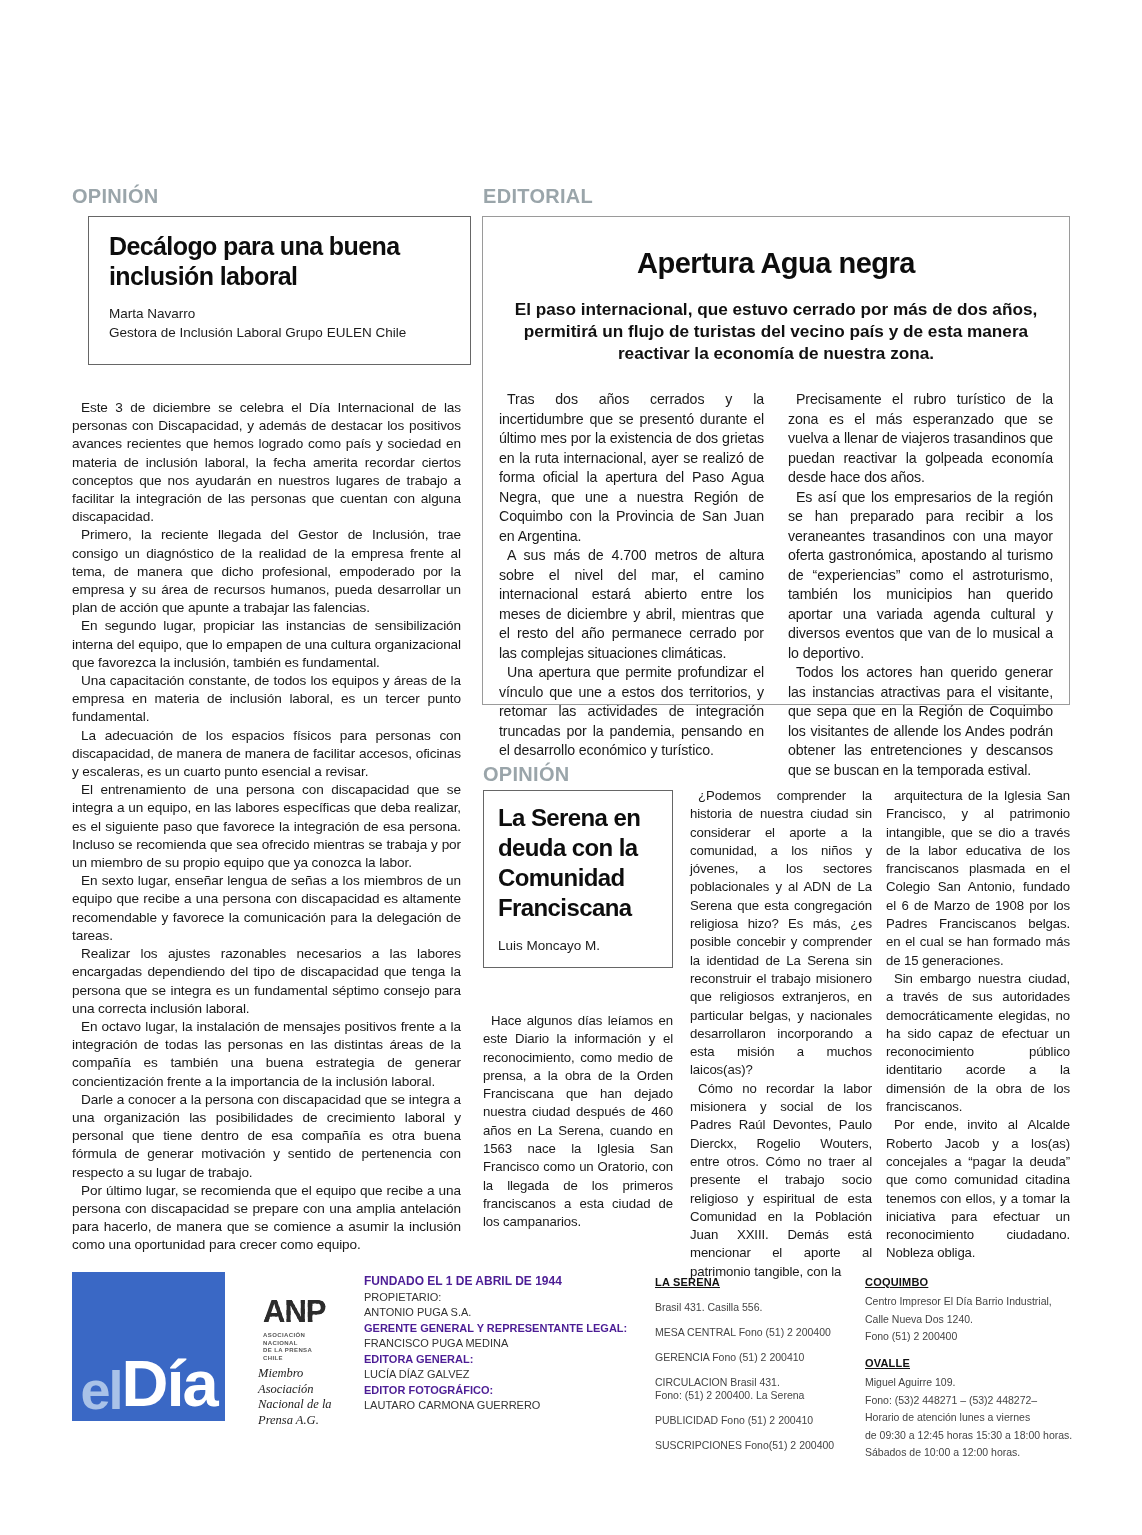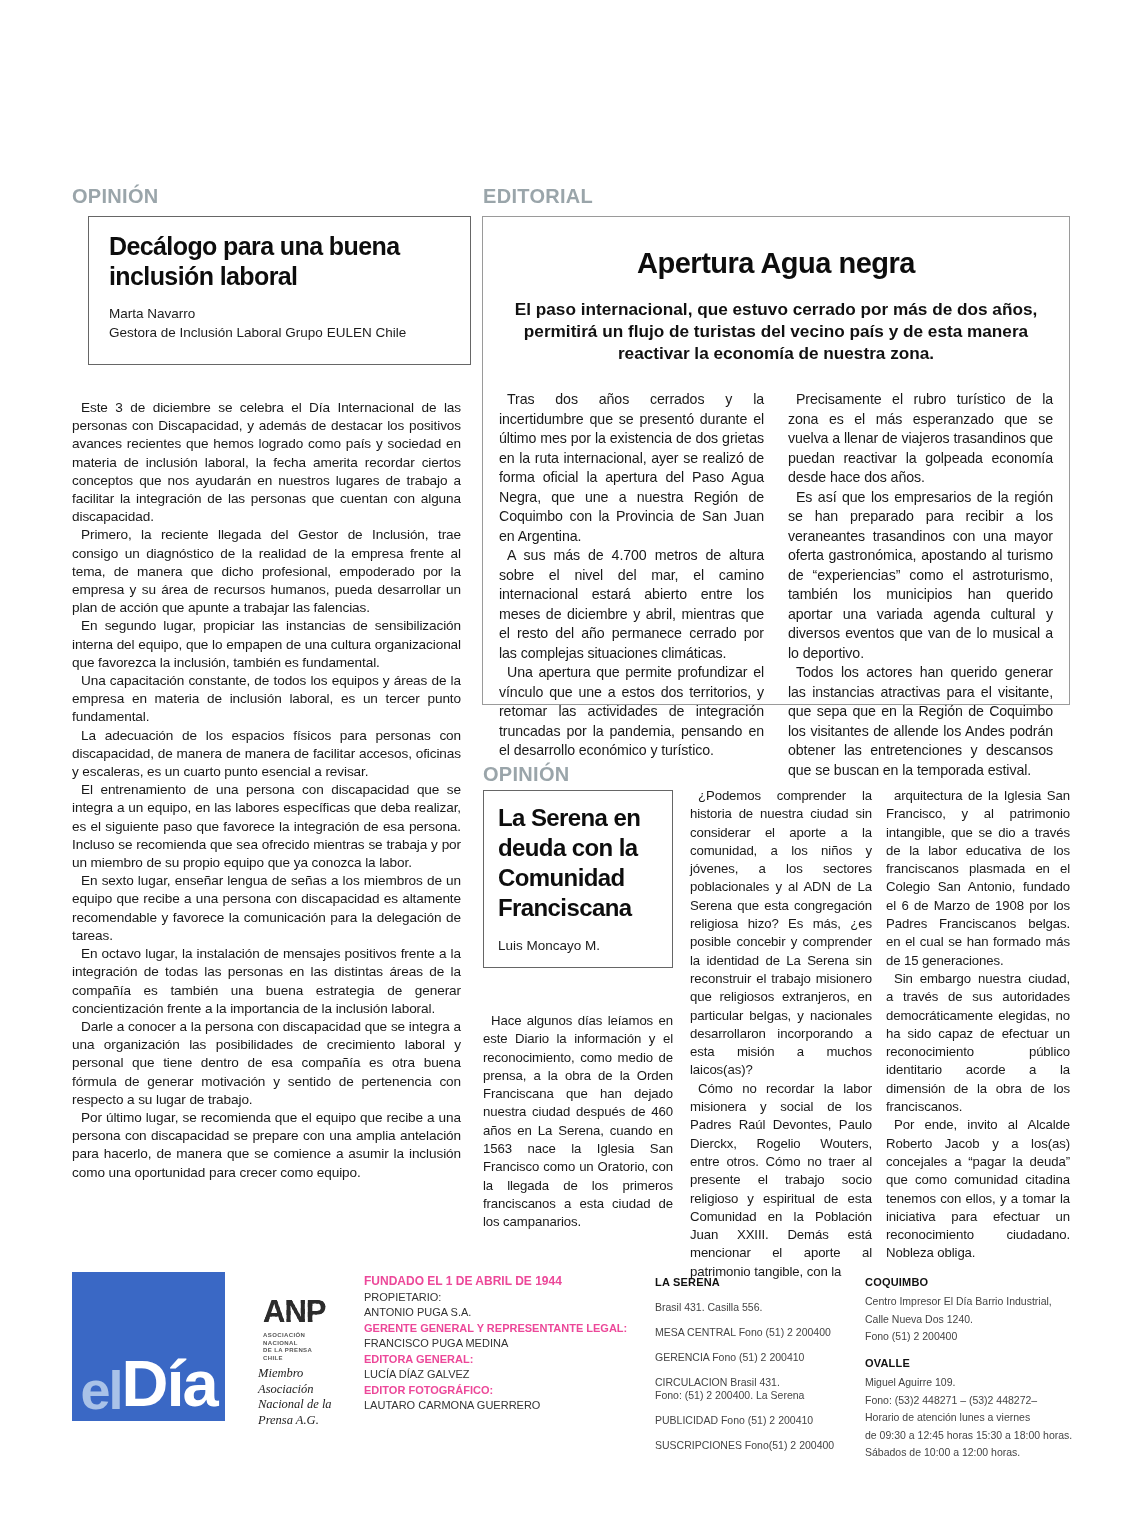--- a/index.html
+++ b/index.html
@@ -59,26 +59,26 @@
   .anp{position:absolute;left:263px;top:1294px;width:80px;}
   .anp-abbr{font-size:31px;font-weight:bold;letter-spacing:-1px;color:#2c2c2c;
             background:repeating-linear-gradient(115deg,#2c2c2c 0 2px,transparent 2px 4px);
             -webkit-background-clip:text;background-clip:text;}
   .anp-lines{margin-top:2px;font-size:6px;line-height:7.5px;letter-spacing:0.4px;
              font-weight:bold;color:#555;white-space:pre-line;}
   .anp-member{position:absolute;left:258px;top:1366px;width:92px;
               font-family:"Liberation Serif",serif;font-style:italic;
               font-size:12.5px;line-height:15.5px;color:#222;}
   .staff{position:absolute;left:364px;top:1274px;width:292px;font-size:11px;line-height:15.5px;color:#333;}
-  .staff .b{font-weight:bold;color:#ec4899;}
+  .staff .b{font-weight:bold;color:#4c1d95;}
   .staff .first{font-size:12px;}
   .contact{position:absolute;top:1276px;font-size:10.5px;line-height:13px;color:#444;}
   .contact-ls{left:655px;width:200px;}
   .contact-cq{left:865px;width:215px;}
-  .contact h4{margin:0 0 12px;font-size:11px;color:#111;letter-spacing:0.2px;}
+  .contact h4{margin:0 0 12px;font-size:11px;color:#111;letter-spacing:0.2px;text-decoration:underline;}
   .contact p{margin:0 0 12px;white-space:pre-line;}
   .contact-cq p{margin:0 0 4.5px;}
   .contact-cq h4{margin:0 0 6px;}
   .ovalle-head{margin-top:14px !important;}
 </style>
 </head>
 <body>
 
 <div class="page">
 
@@ -90,20 +90,21 @@
     <div class="op-role">Gestora de Inclusión Laboral Grupo EULEN Chile</div>
   </div>
   <div class="op1-body">
     <p>Este 3 de diciembre se celebra el Día Internacional de las personas con Discapacidad, y además de destacar los positivos avances recientes que hemos logrado como país y sociedad en materia de inclusión laboral, la fecha amerita recordar ciertos conceptos que nos ayudarán en nuestros lugares de trabajo a facilitar la integración de las personas que cuentan con alguna discapacidad.</p>
     <p>Primero, la reciente llegada del Gestor de Inclusión, trae consigo un diagnóstico de la realidad de la empresa frente al tema, de manera que dicho profesional, empoderado por la empresa y su área de recursos humanos, pueda desarrollar un plan de acción que apunte a trabajar las falencias.</p>
     <p>En segundo lugar, propiciar las instancias de sensibilización interna del equipo, que lo empapen de una cultura organizacional que favorezca la inclusión, también es fundamental.</p>
     <p>Una capacitación constante, de todos los equipos y áreas de la empresa en materia de inclusión laboral, es un tercer punto fundamental.</p>
     <p>La adecuación de los espacios físicos para personas con discapacidad, de manera de manera de facilitar accesos, oficinas y escaleras, es un cuarto punto esencial a revisar.</p>
     <p>El entrenamiento de una persona con discapacidad que se integra a un equipo, en las labores específicas que deba realizar, es el siguiente paso que favorece la integración de esa persona. Incluso se recomienda que sea ofrecido mientras se trabaja y por un miembro de su propio equipo que ya conozca la labor.</p>
     <p>En sexto lugar, enseñar lengua de señas a los miembros de un equipo que recibe a una persona con discapacidad es altamente recomendable y favorece la comunicación para la delegación de tareas.</p>
+    <p>Realizar los ajustes razonables necesarios a las labores encargadas dependiendo del tipo de discapacidad que tenga la persona que se integra es un fundamental séptimo consejo para una correcta inclusión laboral.</p>
     <p>En octavo lugar, la instalación de mensajes positivos frente a la integración de todas las personas en las distintas áreas de la compañía es también una buena estrategia de generar concientización frente a la importancia de la inclusión laboral.</p>
     <p>Darle a conocer a la persona con discapacidad que se integra a una organización las posibilidades de crecimiento laboral y personal que tiene dentro de esa compañía es otra buena fórmula de generar motivación y sentido de pertenencia con respecto a su lugar de trabajo.</p>
     <p>Por último lugar, se recomienda que el equipo que recibe a una persona con discapacidad se prepare con una amplia antelación para hacerlo, de manera que se comience a asumir la inclusión como una oportunidad para crecer como equipo.</p>
   </div>
 
   <div class="sec-label" style="left:483px;top:185px;">EDITORIAL</div>
   <div class="ed-box">
     <div class="ed-title">Apertura Agua negra</div>
     <div class="ed-sub">El paso internacional, que estuvo cerrado por más de dos años, permitirá un flujo de turistas del vecino país y de esta manera reactivar la economía de nuestra zona.</div>
     <div class="ed-cols">

